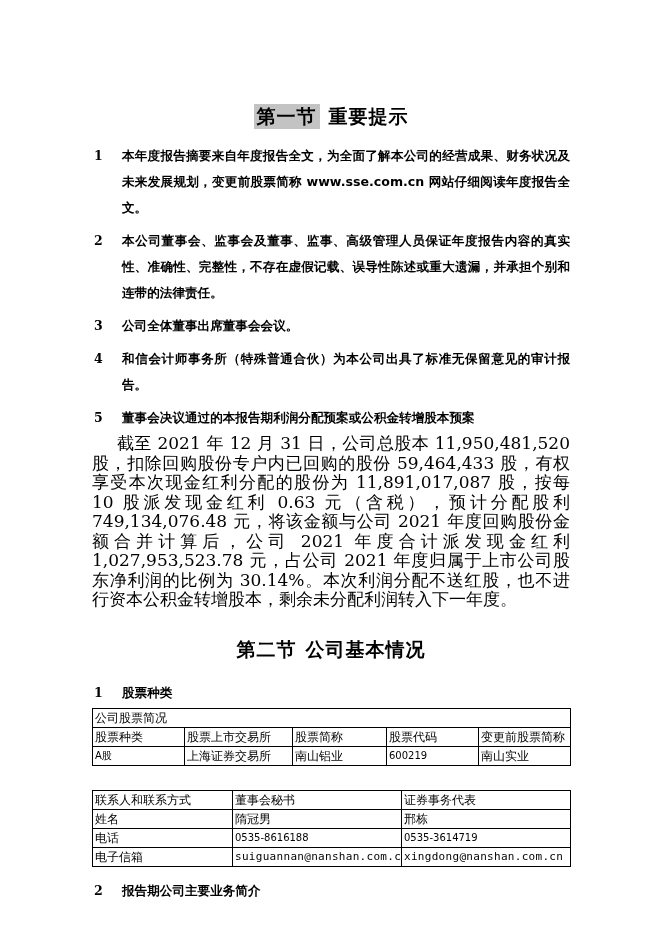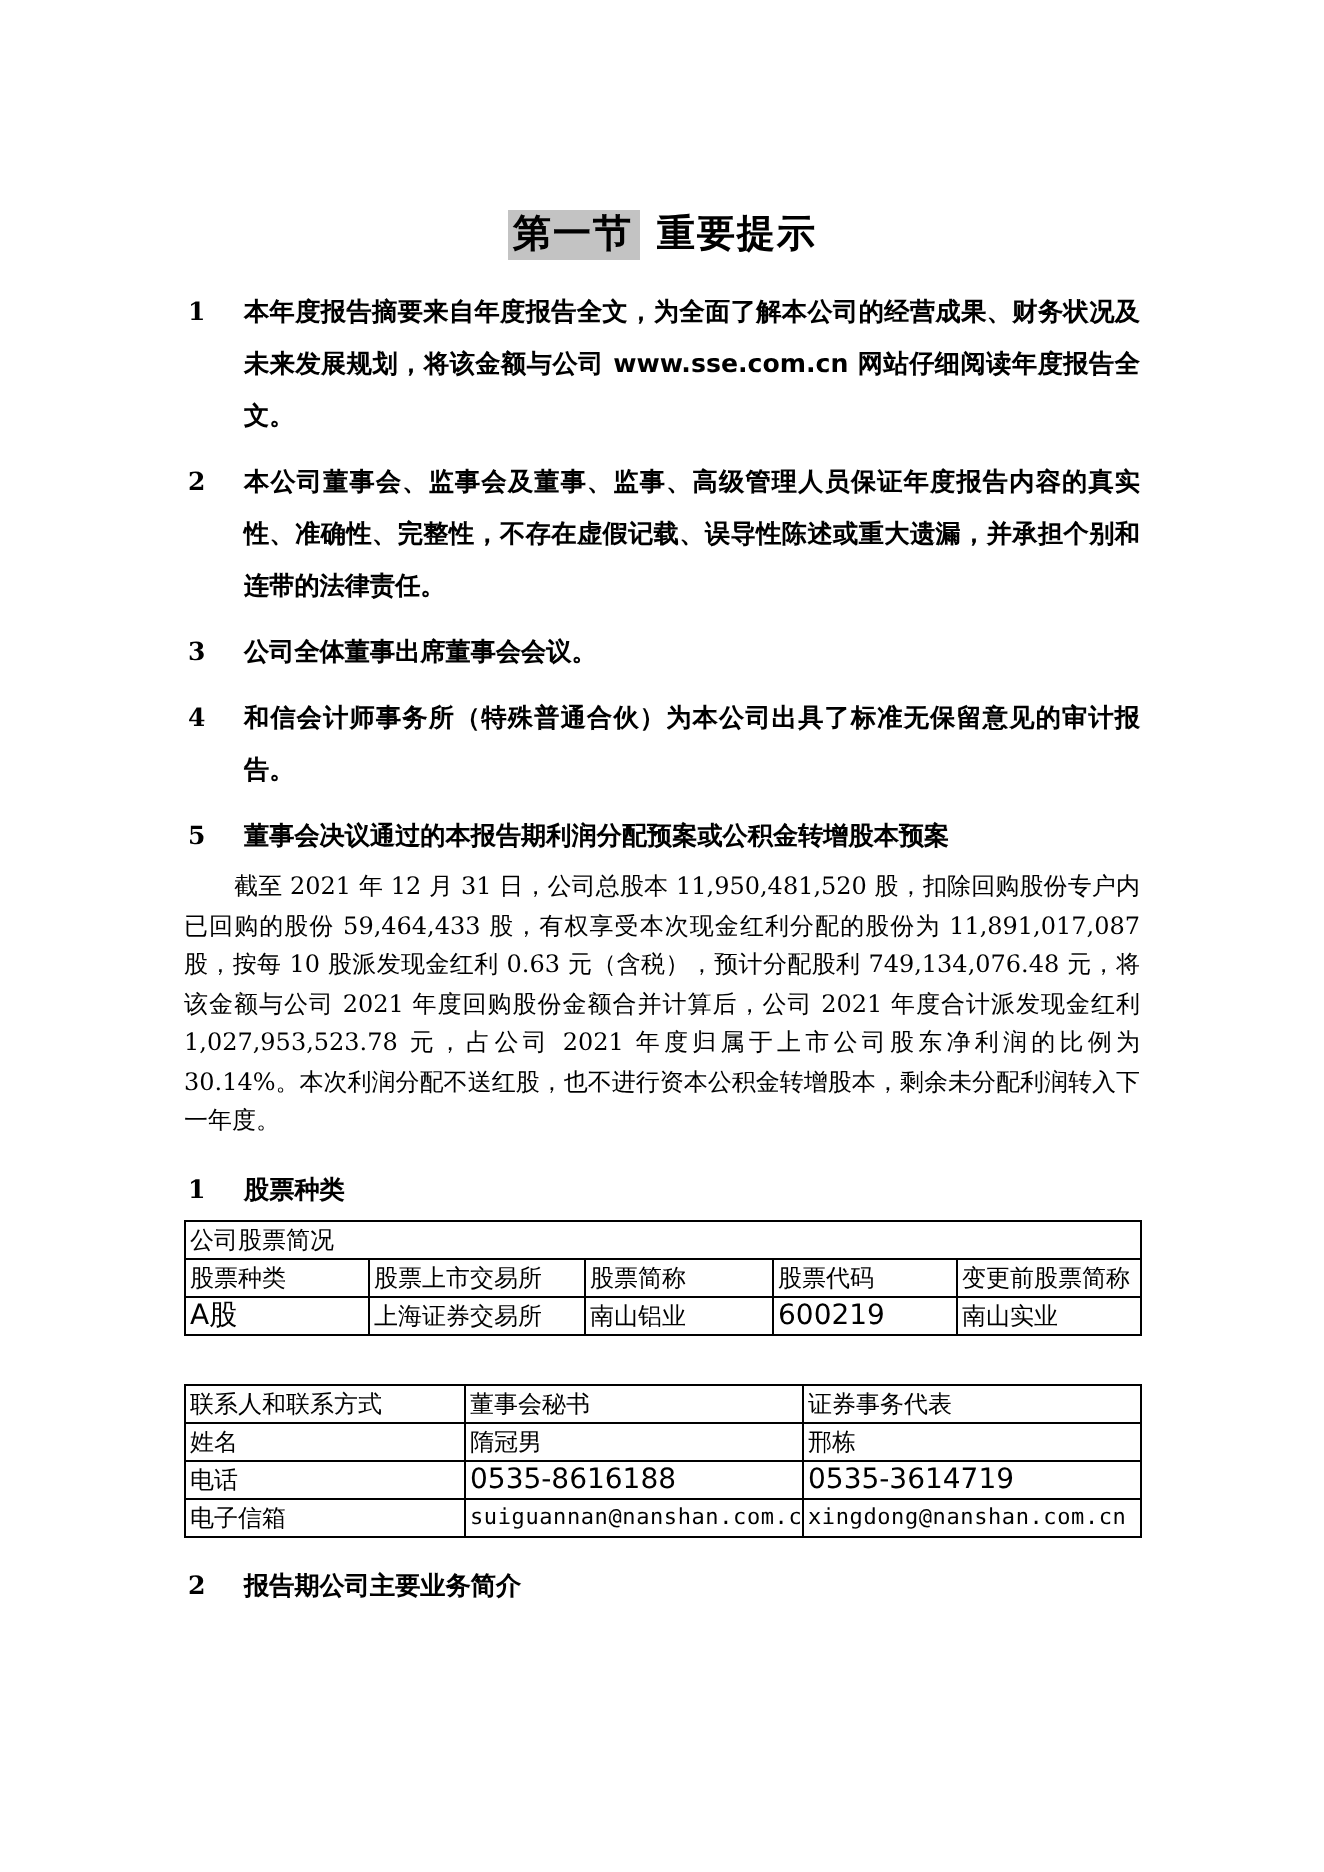--- a/index.html
+++ b/index.html
@@ -62,21 +62,21 @@
     top: 0;
     font-weight: bold;
     font-family: "DejaVu Serif", "Liberation Serif", serif;
     font-size: 12.5px;
   }
   .item.tight { margin-top: 7px; }
   .item .inner { display: block; }
 
   
   .para {
-    font-size: 12px;
+    font-size: 17px;
     line-height: 19.5px;
     text-align: justify;
     text-justify: inter-ideograph;
     text-indent: 25px;
     margin: 2px 0 0 0;
     font-family: "DejaVu Serif", "Liberation Serif", serif;
   }
   .para.first { margin-top: 3px; }
 
   
@@ -116,21 +116,21 @@
     white-space: nowrap;
     overflow: hidden;
   }
   td.email-cell {
     font-family: "DejaVu Sans Mono", "Liberation Mono", monospace;
     font-size: 11px;
     letter-spacing: 0.3px;
   }
   td.code-cell {
     font-family: "DejaVu Sans", "Liberation Sans", sans-serif;
-    font-size: 14px;
+    font-size: 10px;
     margin-top: 20px;
   }
   .table-gap { height: 24px; }
   .tbl1-c1 { width: 92px; }
   .tbl1-c2 { width: 108px; }
   .tbl1-c3 { width: 94px; }
   .tbl1-c4 { width: 92px; }
   .tbl1-c5 { width: 92px; }
   .tbl2-c1 { width: 140px; }
   .tbl2-c2 { width: 169px; }
@@ -141,21 +141,21 @@
 
 <div class="page">
   <div class="content">
 
     <div class="section-heading h-sec1">
       <span class="hl-gray">第一节</span><span class="h-gap"></span><span>重要提示</span>
     </div>
 
     <div class="item">
       <span class="num">1</span>
-      <span class="inner">本年度报告摘要来自年度报告全文，为全面了解本公司的经营成果、财务状况及未来发展规划，将该金额与公司 www.sse.com.cn 网站仔细阅读年度报告全文。</span>
+      <span class="inner">本年度报告摘要来自年度报告全文，为全面了解本公司的经营成果、财务状况及未来发展规划，变更前股票简称 www.sse.com.cn 网站仔细阅读年度报告全文。</span>
     </div>
 
     <div class="item tight">
       <span class="num">2</span>
       <span class="inner">本公司董事会、监事会及董事、监事、高级管理人员保证年度报告内容的真实性、准确性、完整性，不存在虚假记载、误导性陈述或重大遗漏，并承担个别和连带的法律责任。</span>
     </div>
 
     <div class="item tight">
       <span class="num">3</span>
       <span class="inner">公司全体董事出席董事会会议。</span>
@@ -166,20 +166,23 @@
       <span class="inner">和信会计师事务所（特殊普通合伙）为本公司出具了标准无保留意见的审计报告。</span>
     </div>
 
     <div class="item tight">
       <span class="num">5</span>
       <span class="inner">董事会决议通过的本报告期利润分配预案或公积金转增股本预案</span>
     </div>
 
     <p class="para first">截至 2021 年 12 月 31 日，公司总股本 11,950,481,520 股，扣除回购股份专户内已回购的股份 59,464,433 股，有权享受本次现金红利分配的股份为 11,891,017,087 股，按每 10 股派发现金红利 0.63 元（含税），预计分配股利 749,134,076.48 元，将该金额与公司 2021 年度回购股份金额合并计算后，公司 2021 年度合计派发现金红利 1,027,953,523.78 元，占公司 2021 年度归属于上市公司股东净利润的比例为 30.14%。本次利润分配不送红股，也不进行资本公积金转增股本，剩余未分配利润转入下一年度。</p>
 
+    <div class="section-heading h-sec2">
+      <span>第二节</span><span class="h-gap"></span><span>公司基本情况</span>
+    </div>
 
     <div class="subhead">
       <span class="num">1</span>
       <span>股票种类</span>
     </div>
 
     <table class="doc-table">
       <colgroup>
         <col class="tbl1-c1">
           <col class="tbl1-c2">

